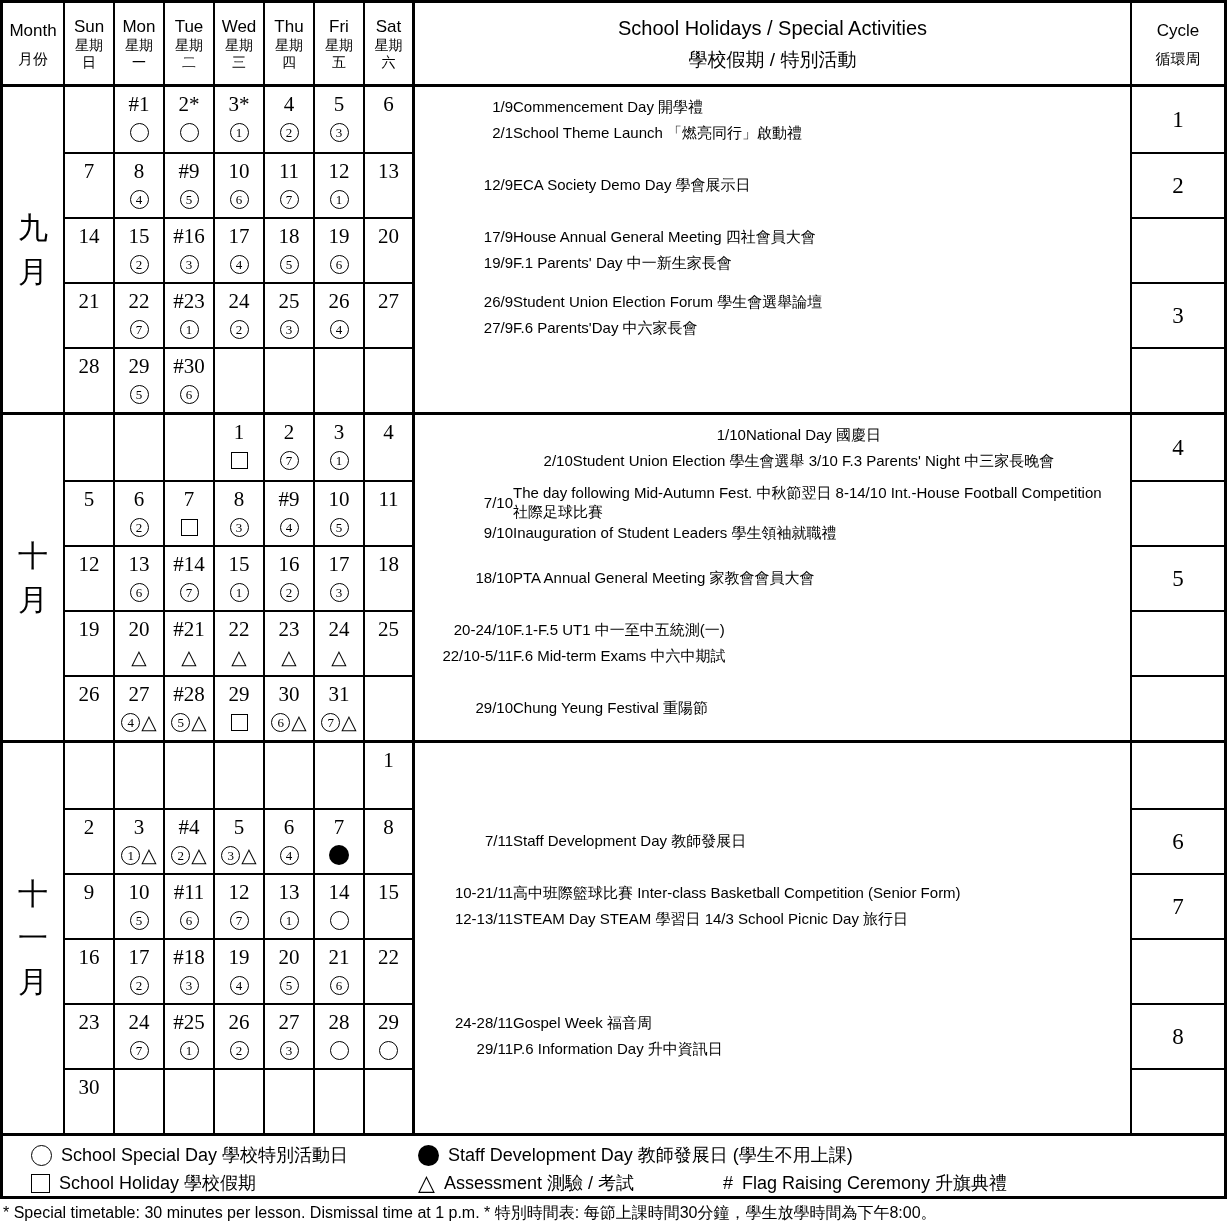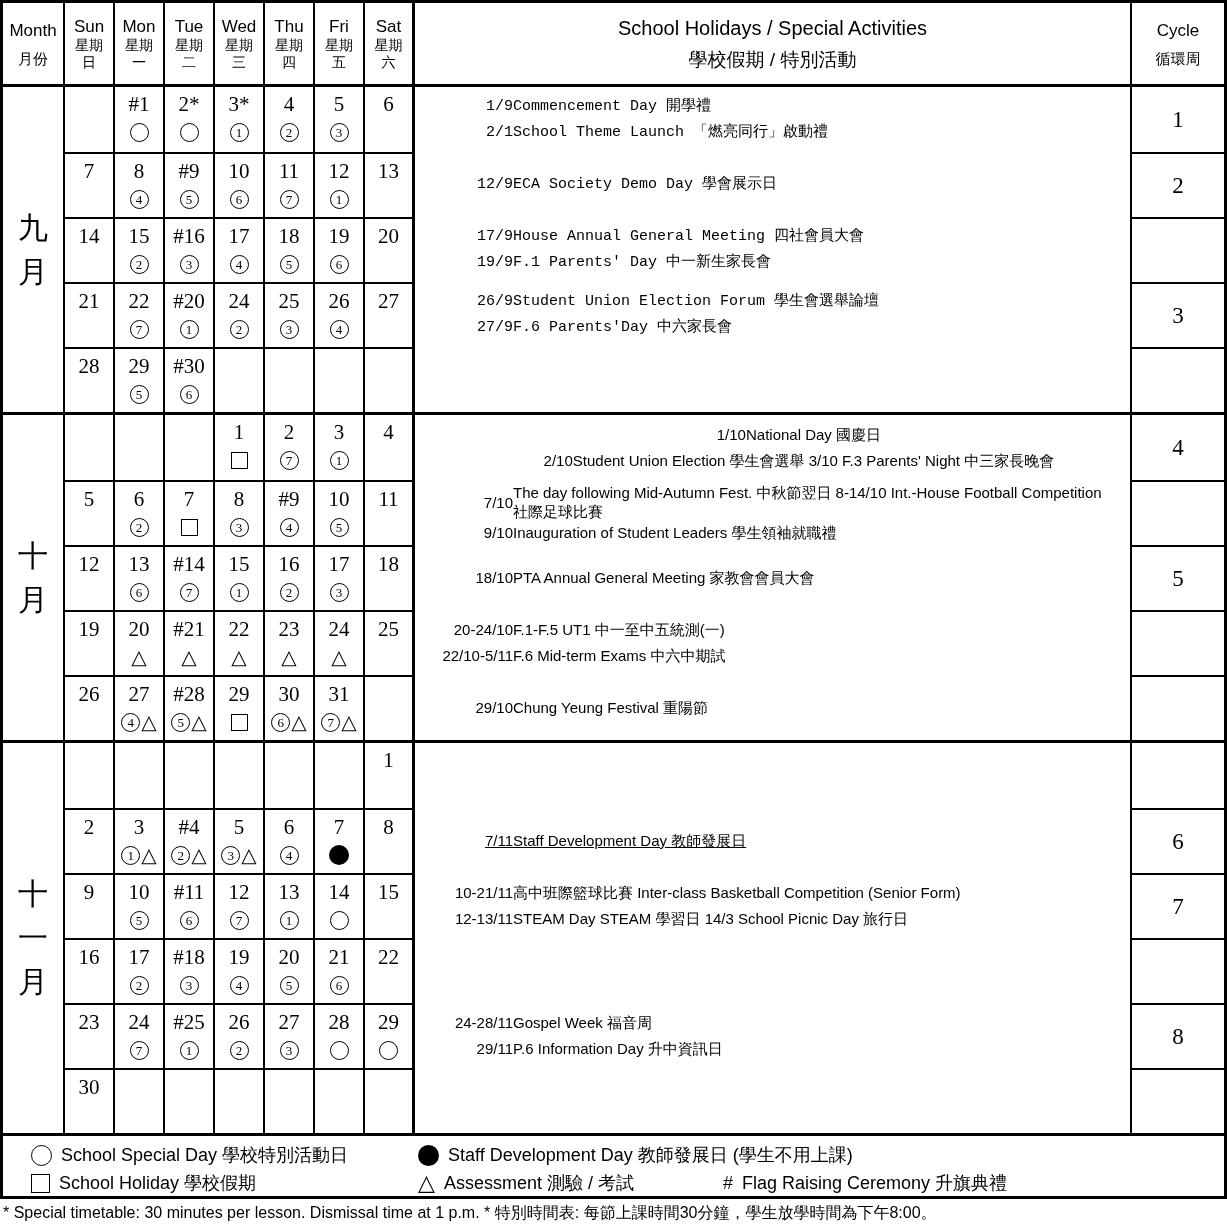--- a/index.html
+++ b/index.html
@@ -367,21 +367,21 @@
             <div class="dnum">21</div>
             <div class="dsym"></div>
           </div>
           <div class="dcell bt" style="grid-area: 4 / 3;">
             <div class="dnum">22</div>
             <div class="dsym">
               <div class="cnum">7</div>
             </div>
           </div>
           <div class="dcell bt" style="grid-area: 4 / 4;">
-            <div class="dnum">#20</div>
+            <div class="dnum">#23</div>
             <div class="dsym">
               <div class="cnum">1</div>
             </div>
           </div>
           <div class="dcell bt" style="grid-area: 4 / 5;">
             <div class="dnum">24</div>
             <div class="dsym">
               <div class="cnum">2</div>
             </div>
           </div>
@@ -416,21 +416,21 @@
             <div class="dnum">#30</div>
             <div class="dsym">
               <div class="cnum">6</div>
             </div>
           </div>
           <div class="dcell bt" style="grid-area: 5 / 5;"></div>
           <div class="dcell bt" style="grid-area: 5 / 6;"></div>
           <div class="dcell bt" style="grid-area: 5 / 7;"></div>
           <div class="dcell bt thick-r" style="grid-area: 5 / 8;"></div>
           <div class="ccell bt" style="grid-area: 5 / 10;"></div>
-          <div class="ecell" style="grid-area: 1 / 9 / 6; font-family: Liberation Mono, monospace;">
+          <div class="ecell" style="grid-area: 1 / 9 / 6;">
             <div class="eband" style="height: 65px;">
               <div class="event">
                 <span class="edate">1/9</span>
                 <span class="etext">Commencement Day 開學禮</span>
               </div>
               <div class="event">
                 <span class="edate">2/1</span>
                 <span class="etext">School Theme Launch 「燃亮同行」啟動禮</span>
               </div>
             </div>
@@ -880,21 +880,21 @@
           </div>
           <div class="dcell bt" style="grid-area: 6 / 3;"></div>
           <div class="dcell bt" style="grid-area: 6 / 4;"></div>
           <div class="dcell bt" style="grid-area: 6 / 5;"></div>
           <div class="dcell bt" style="grid-area: 6 / 6;"></div>
           <div class="dcell bt" style="grid-area: 6 / 7;"></div>
           <div class="dcell bt thick-r" style="grid-area: 6 / 8;"></div>
           <div class="ccell bt" style="grid-area: 6 / 10;"></div>
           <div class="ecell" style="grid-area: 1 / 9 / 7;">
             <div class="eband" style="height: 65px;"></div>
-            <div class="eband" style="height: 65px; text-decoration: underline;">
+            <div class="eband" style="height: 65px;">
               <div class="event">
                 <span class="edate">7/11</span>
                 <span class="etext">Staff Development Day 教師發展日</span>
               </div>
             </div>
             <div class="eband" style="height: 65px;">
               <div class="event">
                 <span class="edate">10-21/11</span>
                 <span class="etext">高中班際籃球比賽 Inter-class Basketball Competition (Senior Form)</span>
               </div>

